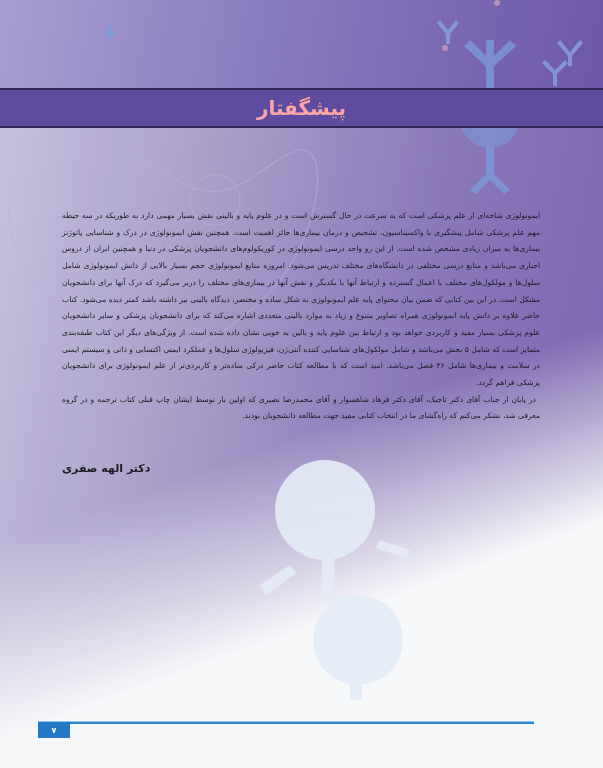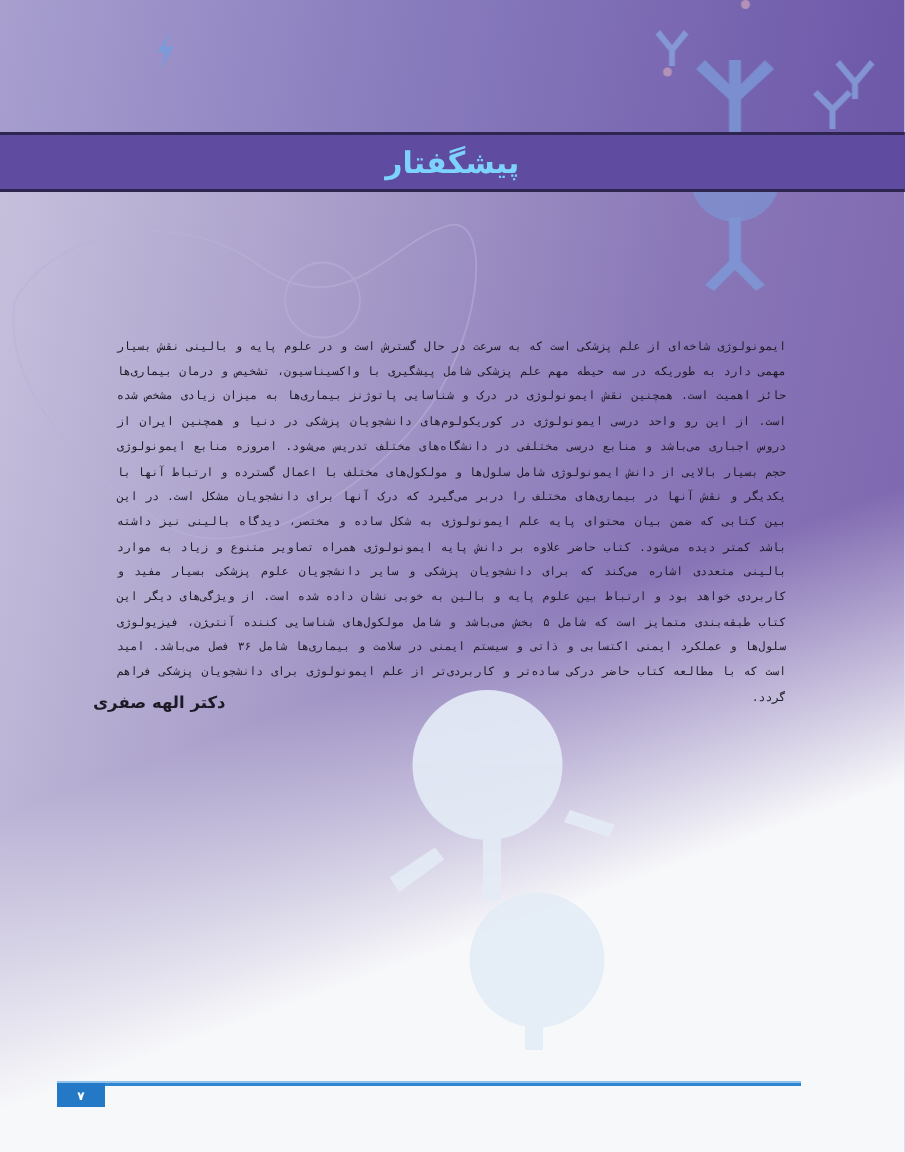--- a/index.html
+++ b/index.html
@@ -21,31 +21,31 @@
     .deco { position: absolute; pointer-events: none; }
     .title-bar {
       position: absolute; left: 0; top: 88px; width: 603px; height: 40px;
       background: #5f4b9f;
       border-top: 2px solid #2e2550;
       border-bottom: 2px solid #2e2550;
       box-sizing: border-box;
       display: flex; align-items: center; justify-content: center;
     }
     .title-text {
-      color: #7dd3fc; font-size: 20px; font-weight: bold;
+      color: #fca5a5; font-size: 20px; font-weight: bold;
       direction: rtl;
       font-family: "DejaVu Sans", sans-serif;
     }
     .content {
       position: absolute; left: 62px; top: 208px; width: 478px;
       direction: rtl; text-align: justify;
       font-size: 7.6px; line-height: 16.7px; color: #1c1a24;
       font-family: "DejaVu Sans", sans-serif;
     }
-    .content p { margin: 16px; font-family: Liberation Mono, monospace; }
+    .content p { margin: 0; }
     .content p.indent { text-indent: 4px; }
     .signature {
       position: absolute; left: 62px; top: 462px; width: 478px;
       direction: rtl; text-align: left;
       font-size: 11px; font-weight: bold; color: #1c1a24;
     }
     .footer-line {
       position: absolute; left: 38px; top: 721px; width: 496px; height: 2px;
       background: #2f86d0;
       border-top: 1px solid #8ec3ee;
@@ -91,18 +91,19 @@
     <path d="M380 540 l30 10 l-4 8 l-30 -10 z"></path>
   </g>
 </svg>
 
 <div class="title-bar">
   <span class="title-text">پیشگفتار</span>
 </div>
 
 <div class="content">
   <p>ایمونولوژی شاخه‌ای از علم پزشکی است که به سرعت در حال گسترش است و در علوم پایه و بالینی نقش بسیار مهمی دارد به طوریکه در سه حیطه مهم علم پزشکی شامل پیشگیری با واکسیناسیون، تشخیص و درمان بیماری‌ها حائز اهمیت است. همچنین نقش ایمونولوژی در درک و شناسایی پاتوژنز بیماری‌ها به میزان زیادی مشخص شده است. از این رو واحد درسی ایمونولوژی در کوریکولوم‌های دانشجویان پزشکی در دنیا و همچنین ایران از دروس اجباری می‌باشد و منابع درسی مختلفی در دانشگاه‌های مختلف تدریس می‌شود. امروزه منابع ایمونولوژی حجم بسیار بالایی از دانش ایمونولوژی شامل سلول‌ها و مولکول‌های مختلف با اعمال گسترده و ارتباط آنها با یکدیگر و نقش آنها در بیماری‌های مختلف را دربر می‌گیرد که درک آنها برای دانشجویان مشکل است. در این بین کتابی که ضمن بیان محتوای پایه علم ایمونولوژی به شکل ساده و مختصر، دیدگاه بالینی نیز داشته باشد کمتر دیده می‌شود. کتاب حاضر علاوه بر دانش پایه ایمونولوژی همراه تصاویر متنوع و زیاد به موارد بالینی متعددی اشاره می‌کند که برای دانشجویان پزشکی و سایر دانشجویان علوم پزشکی بسیار مفید و کاربردی خواهد بود و ارتباط بین علوم پایه و بالین به خوبی نشان داده شده است. از ویژگی‌های دیگر این کتاب طبقه‌بندی متمایز است که شامل ۵ بخش می‌باشد و شامل مولکول‌های شناسایی کننده آنتی‌ژن، فیزیولوژی سلول‌ها و عملکرد ایمنی اکتسابی و ذاتی و سیستم ایمنی در سلامت و بیماری‌ها شامل ۳۶ فصل می‌باشد. امید است که با مطالعه کتاب حاضر درکی ساده‌تر و کاربردی‌تر از علم ایمونولوژی برای دانشجویان پزشکی فراهم گردد.</p>
+  <p class="indent">در پایان از جناب آقای دکتر تاجیک، آقای دکتر فرهاد شاهسوار و آقای محمدرضا نصیری که اولین بار توسط ایشان چاپ قبلی کتاب ترجمه و در گروه معرفی شد، تشکر می‌کنم که راه‌گشای ما در انتخاب کتابی مفید جهت مطالعه دانشجویان بودند.</p>
 </div>
 
 <div class="signature">دکتر الهه صفری</div>
 
 <div class="footer-line"></div>
 <div class="page-number-box">۷</div>
 
 </body></html>

